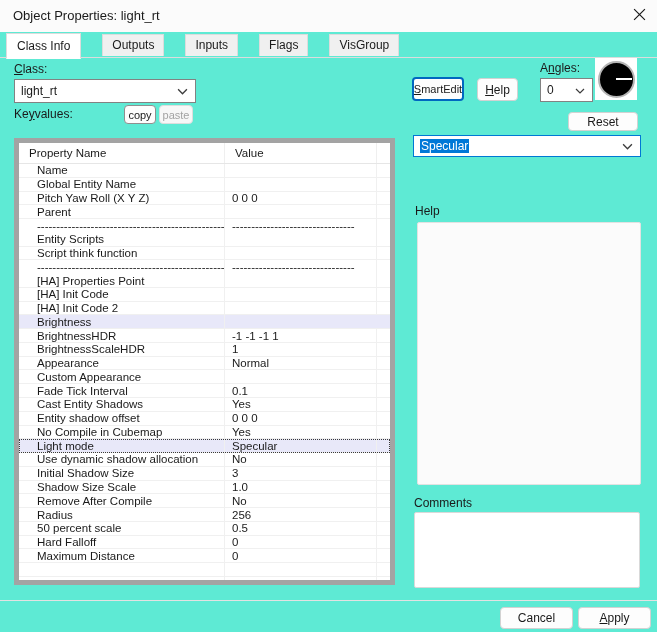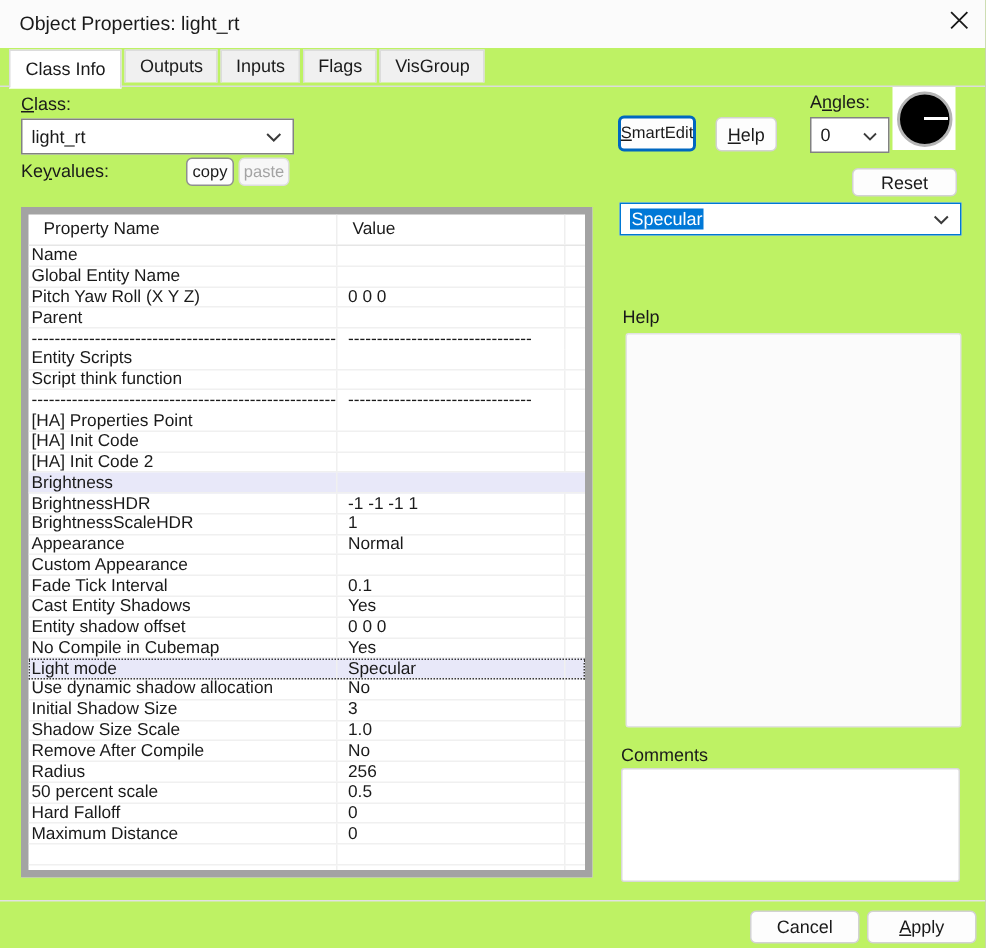--- a/index.html
+++ b/index.html
@@ -1,28 +1,28 @@
 <!DOCTYPE html>
 <html><head>
 <meta charset="utf-8">
 <style>
   html,body { margin:0; padding:0; background:#e8e8e8; }
   .dialog {
     position:relative; width:657px; height:632px; overflow:hidden;
-    background:#bef264; outline:1px solid #9a9a9a;
+    background:#5eead4; outline:1px solid #9a9a9a;
     font-family:"Liberation Sans", sans-serif; color:#1a1a1a;
   }
   
   .titlebar { position:absolute; top:0; left:0; right:0; height:32px; background:#fbfbfb; }
   .title { position:absolute; left:13px; top:8px; font-size:13px; white-space:nowrap; }
   .close-btn { position:absolute; right:9px; top:7px; width:18px; height:18px;
     display:flex; align-items:center; justify-content:center; cursor:default; }
   
   .tabstrip { position:absolute; top:33px; left:0; right:0; height:25px; box-sizing:border-box;
-    border-bottom:1px solid #dcdcdc; display:flex; align-items:flex-start; padding-left:6px; }
+    border-bottom:1px solid #dcdcdc; display:flex; align-items:center; padding-left:6px;gap:19px; }
   .tab { background:#f0f0f0; border:1px solid #dcdcdc; border-bottom:none; padding:3px 9px 4px;
     font-size:12px; margin-right:2px; white-space:nowrap; }
   .tab.active { background:#ffffff; padding:5px 10px 5px; margin-bottom:-1px;
     border-bottom:1px solid #ffffff; }
   
   .lbl { position:absolute; font-size:12px; white-space:nowrap; }
   
   .combo { position:absolute; background:#ffffff; border:1px solid #828282; border-radius:0;
     box-sizing:border-box; display:flex; align-items:center; justify-content:space-between;
     font-size:12px; padding:0 7px 0 6px; }
@@ -48,21 +48,21 @@
   .pg-header { display:grid; grid-template-columns:206px 152px 1fr; height:20px;
     border-bottom:1px solid #e6e6e6; }
   .pg-hcell { display:flex; align-items:center; padding-left:10px; border-right:1px solid #efefef;
     overflow:hidden; white-space:nowrap; box-sizing:border-box; }
   .pg-hcell:last-child { border-right:none; }
   .prow { display:grid; grid-template-columns:206px 152px 1fr; height:13.77px;
     box-sizing:border-box; border-bottom:1px solid #f0f0f0; }
   .pcell { display:flex; align-items:center; overflow:hidden; white-space:nowrap;
     box-sizing:border-box; border-right:1px solid #f0f0f0; }
   .pcell:last-child { border-right:none; }
-  .pname { padding-left:2px; }
+  .pname { padding-left:18px; }
   .pvalue { padding-left:7px; }
   .prow.highlight { background:#e8e8f9; }
   .prow.selected { background:#e8e8f9; outline:1px dotted #3a3a3a; outline-offset:-1px; }
   .prow.sep { border-bottom:none; }
   
   .panel-box { position:absolute; background:#fbfbfb; border:1px solid #e2e2e2; border-radius:2px;
     box-sizing:border-box; }
   .comments-box { background:#ffffff; border:1px solid #d9d9d9; }
   
   .footer-sep { position:absolute; left:0; right:0; top:600px; height:1px; background:#e2e2e2; }

